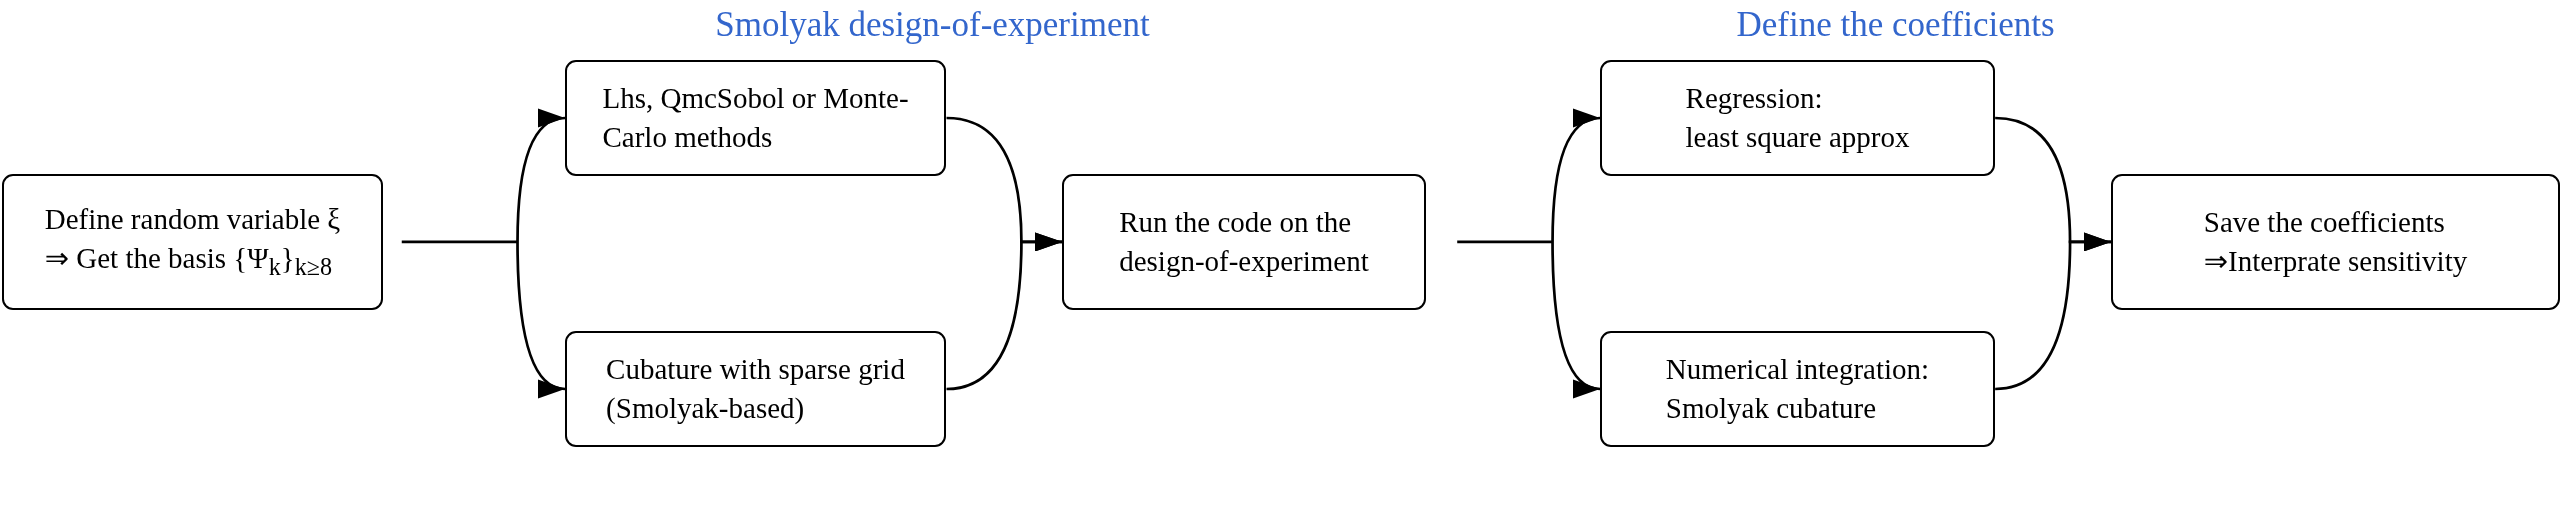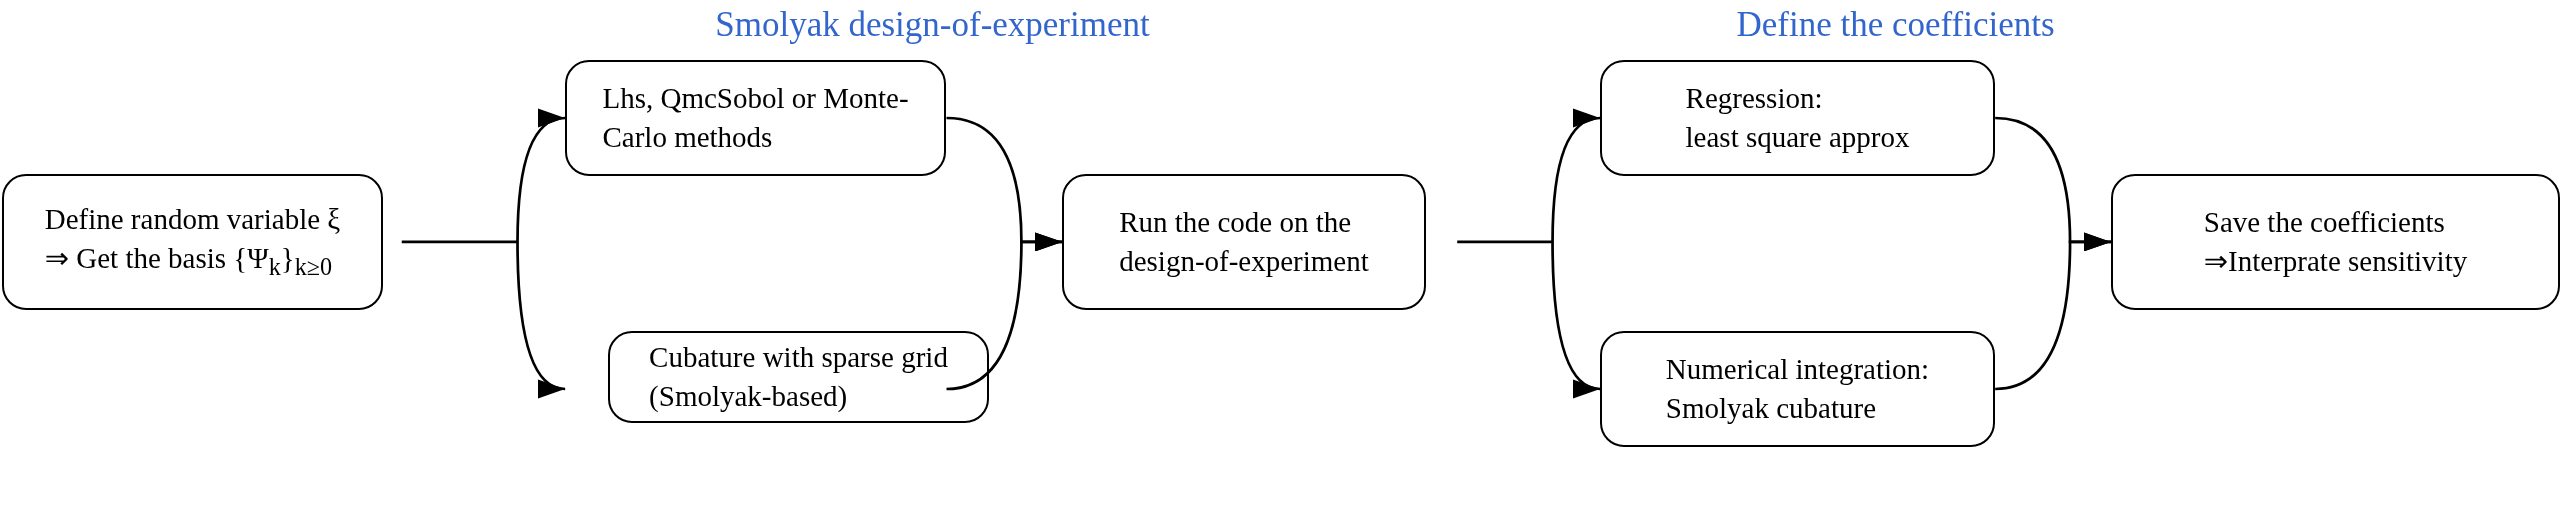--- a/index.html
+++ b/index.html
@@ -21,21 +21,21 @@
       position: absolute;
       color: #3366cc;
       font-size: 35px;
       font-style: normal;
       font-weight: normal;
       text-align: center;
     }
     .box {
       position: absolute;
       border: 2px solid black;
-      border-radius: 24px;
+      border-radius: 11px;
       background: white;
       display: flex;
       align-items: center;
       justify-content: center;
       text-align: left;
       font-size: 29px;
       padding: 13.6px 19px;
       line-height: 1.35;
     }
     .box-inner {
@@ -65,31 +65,31 @@
 
   <div class="section-title" style="top: 5.4px; left: 558px; width: 749px;">
     Smolyak design-of-experiment
   </div>
   <div class="section-title" style="top: 5.4px; left: 1589px; width: 613px;">
     Define the coefficients
   </div>
 
   <div class="box" style="top: 174px; left: 2px; width: 381px; height: 136px;">
     <span class="box-inner">
-      Define random variable ξ<br>⇒ Get the basis {Ψ<sub>k</sub>}<sub>k≥0</sub>
+      Define random variable ξ<br>⇒ Get the basis {Ψ<sub>k</sub>}<sub>k≥8</sub>
     </span>
   </div>
 
   <div class="box" style="top: 60px; left: 565px; width: 381px; height: 116px;">
     <span class="box-inner">
       Lhs, QmcSobol or Monte-<br>Carlo methods
     </span>
   </div>
 
-  <div class="box" style="top: 331px; left: 565px; width: 381px; height: 92px; margin-left: 43px;">
+  <div class="box" style="top: 331px; left: 565px; width: 381px; height: 116px;">
     <span class="box-inner">
       Cubature with sparse grid<br>(Smolyak-based)
     </span>
   </div>
 
   <div class="box" style="top: 174px; left: 1062px; width: 364px; height: 136px;">
     <span class="box-inner">
       Run the code on the<br>design-of-experiment
     </span>
   </div>

